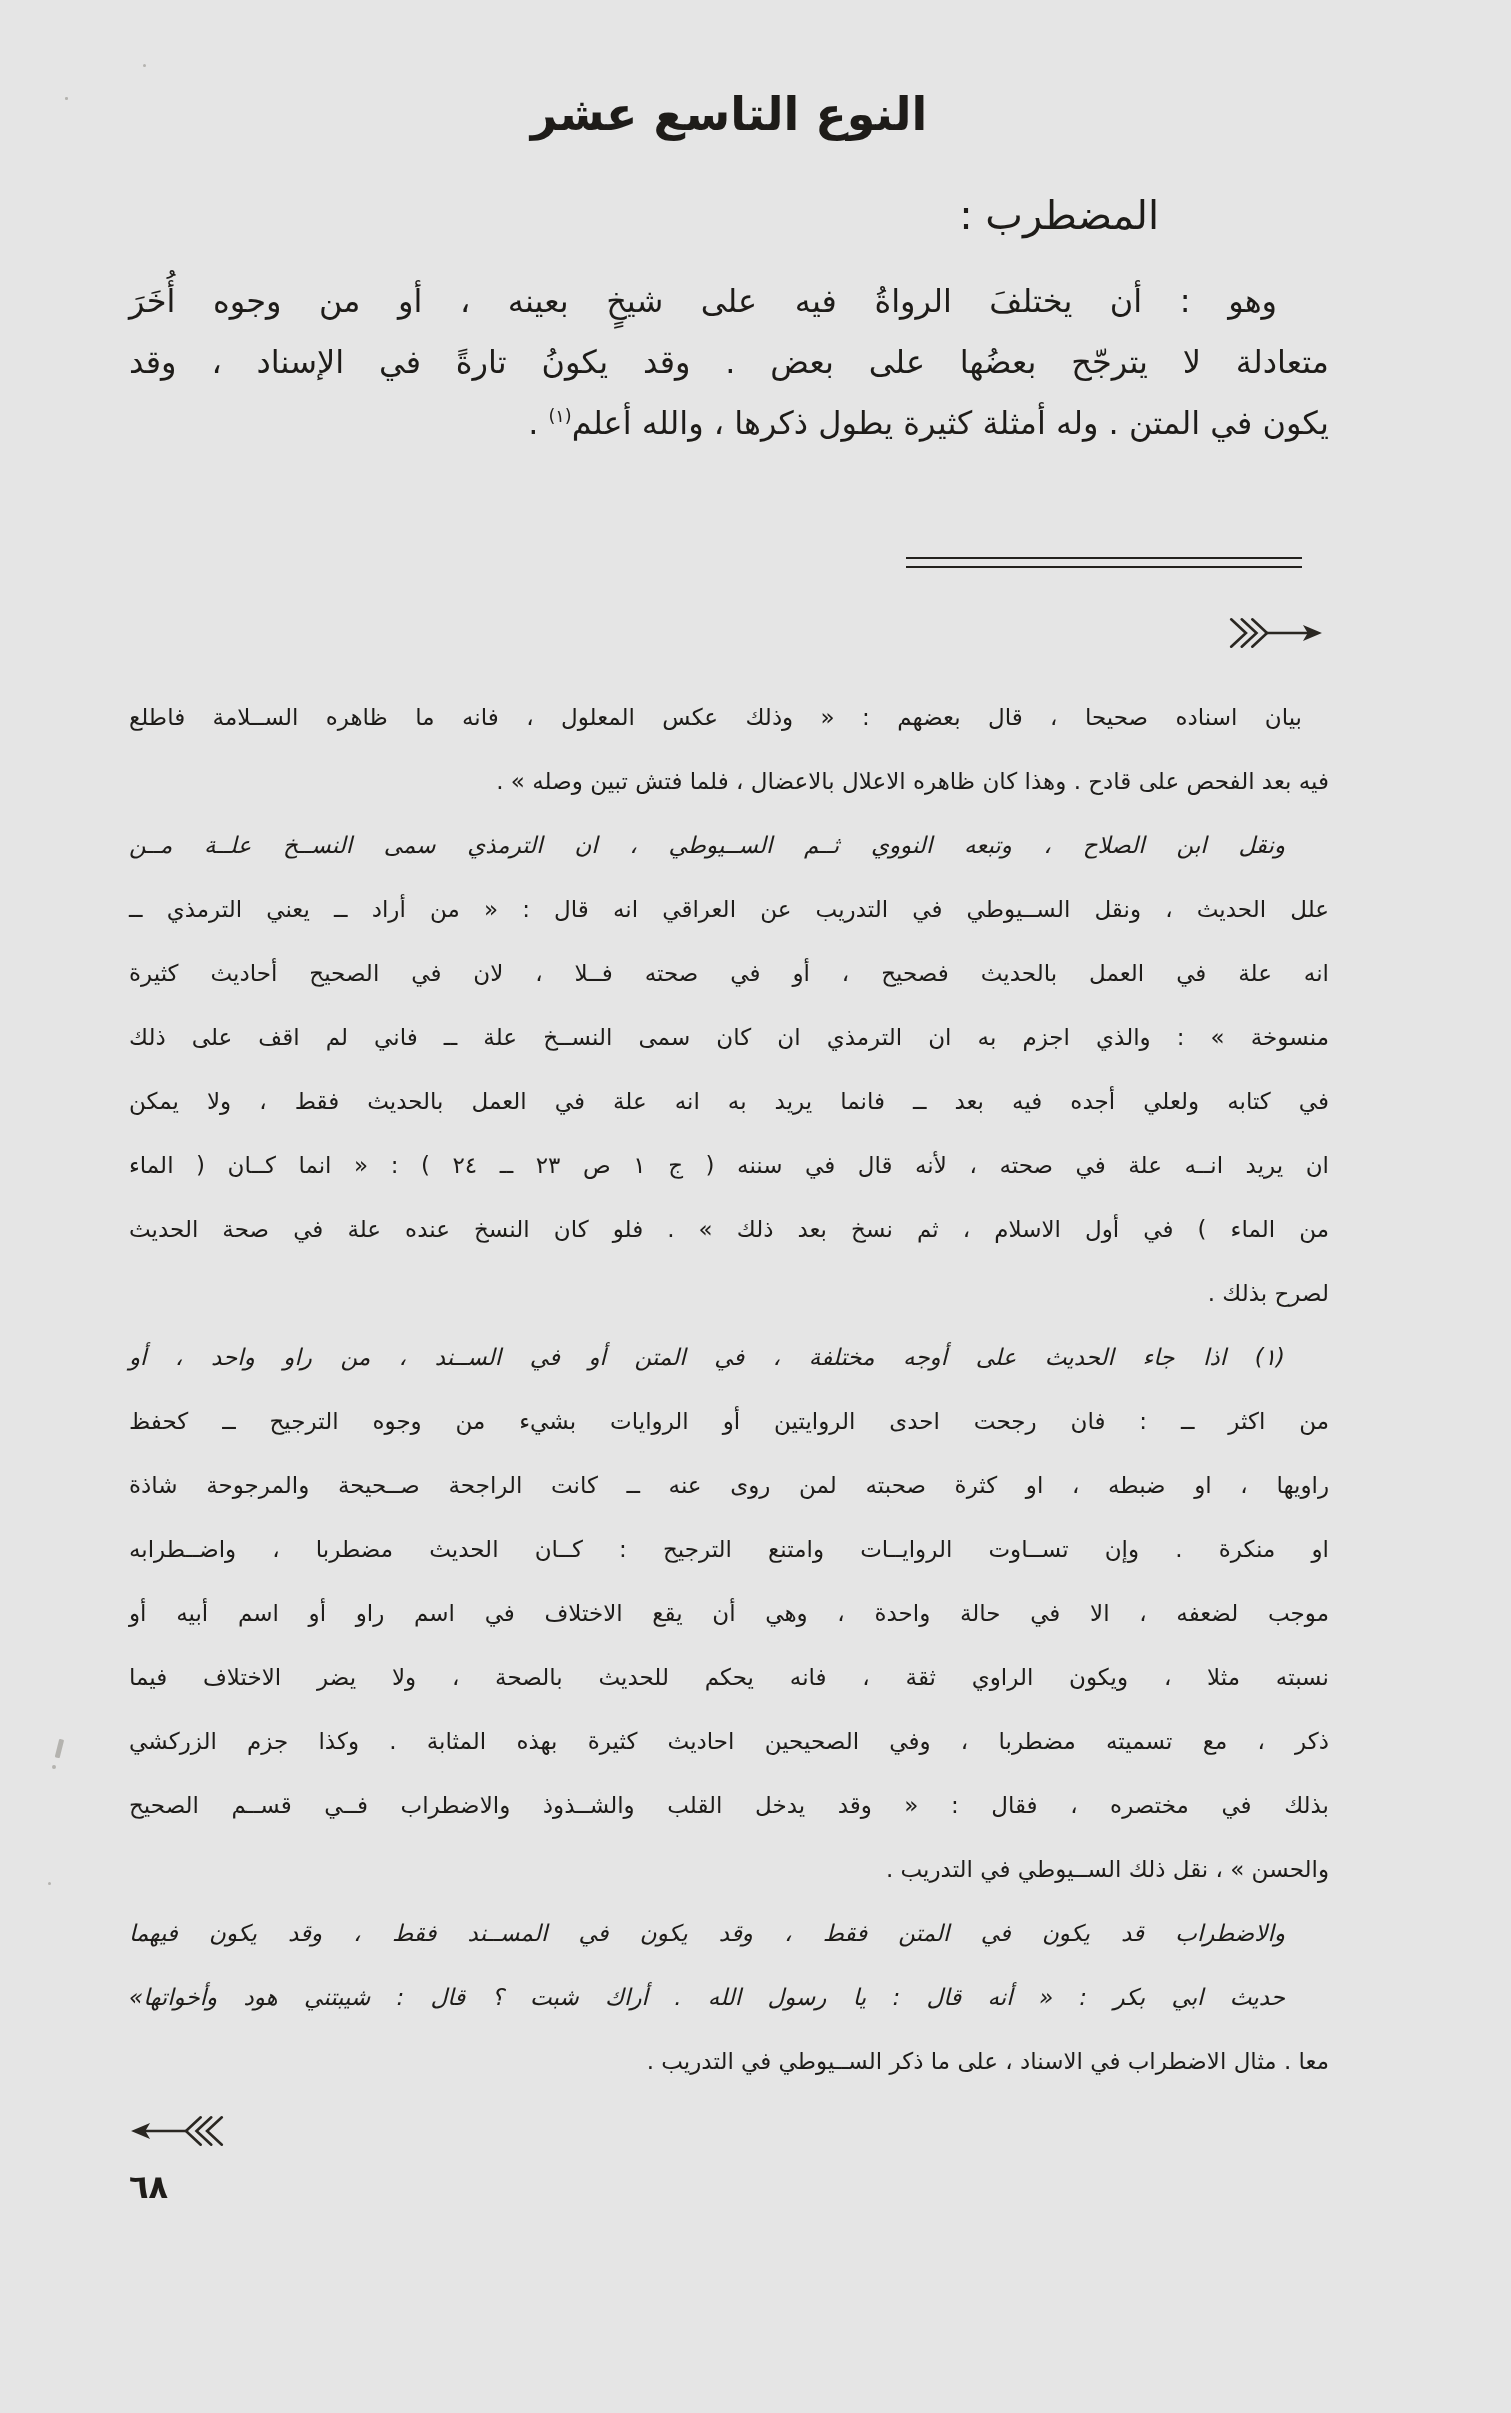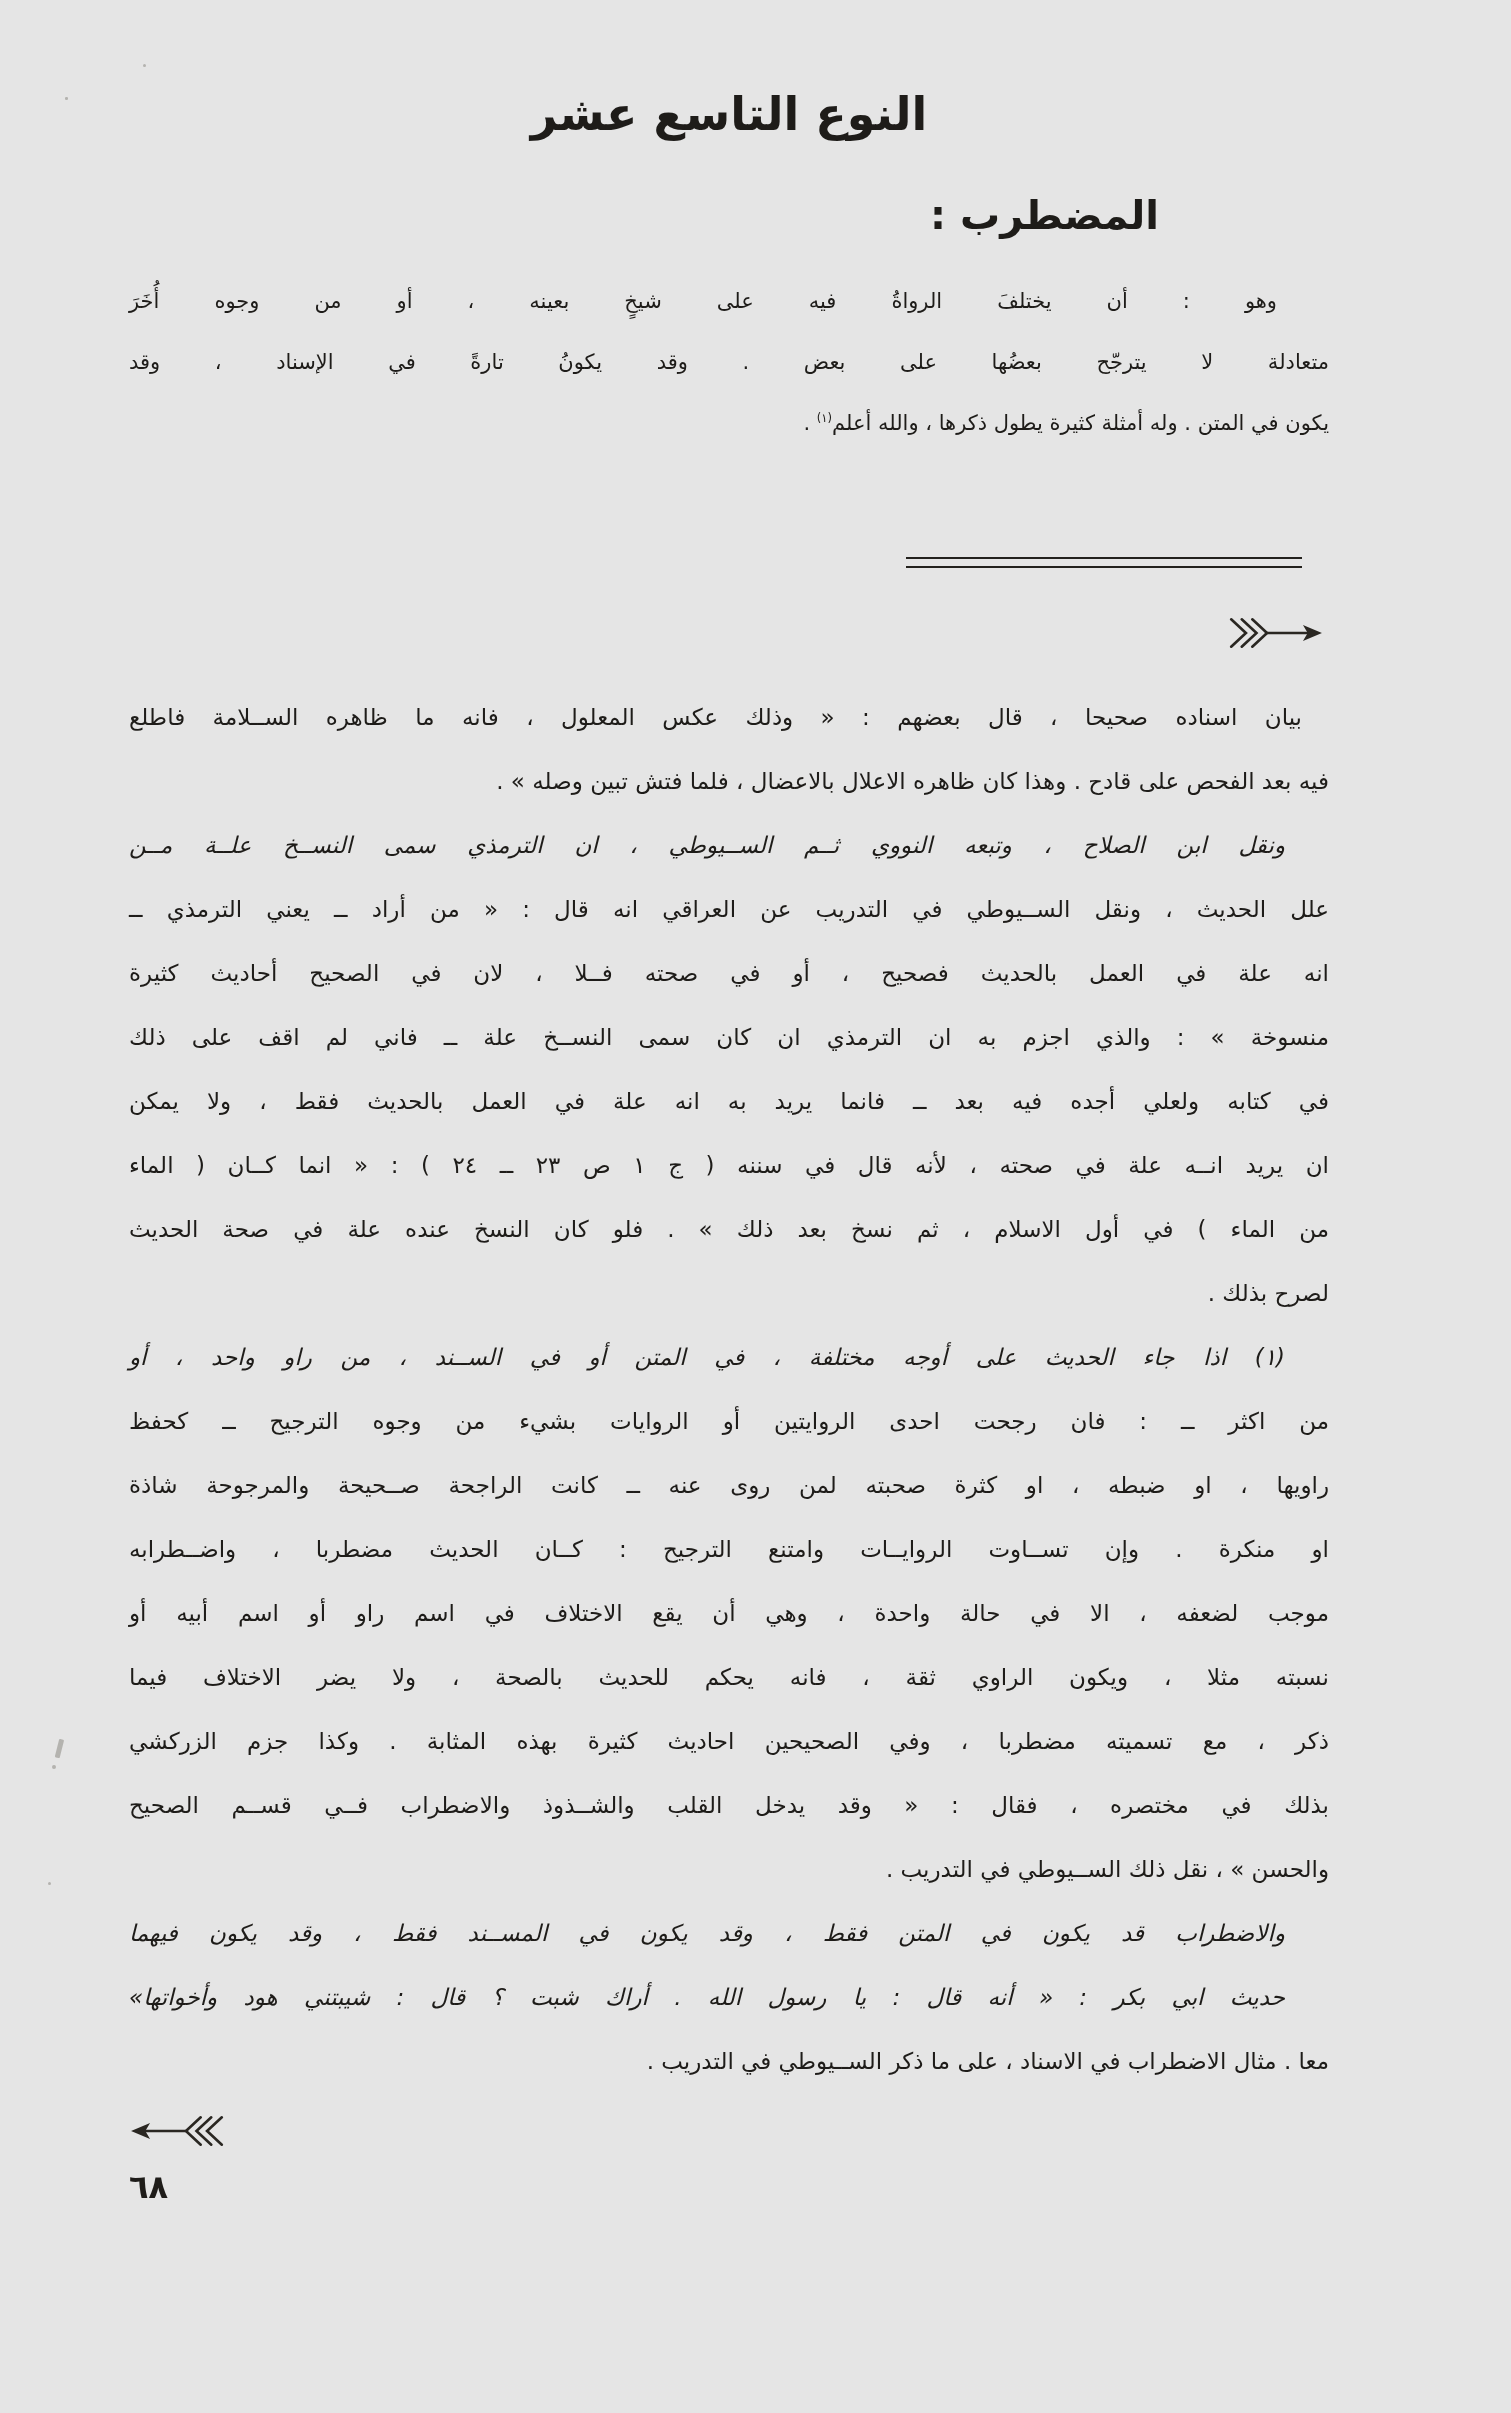--- a/index.html
+++ b/index.html
@@ -25,28 +25,28 @@
     text-align: center;
     font-size: 46px;
     font-weight: bold;
     letter-spacing: 0.5px;
   }
   .term-heading {
     position: absolute;
     top: 192px;
     right: 352px;
     font-size: 40px;
-    font-weight: bold;
+    font-weight: normal;
   }
   .main-text {
     position: absolute;
     top: 271px;
     right: 182px;
     left: 129px;
-    font-size: 21px;
+    font-size: 32px;
     line-height: 61px;
   }
   .mline {
     text-align: justify;
     text-align-last: justify;
     white-space: normal;
   }
   .mline.first { padding-right: 52px; }
   .mline.end {
     text-align: right;

